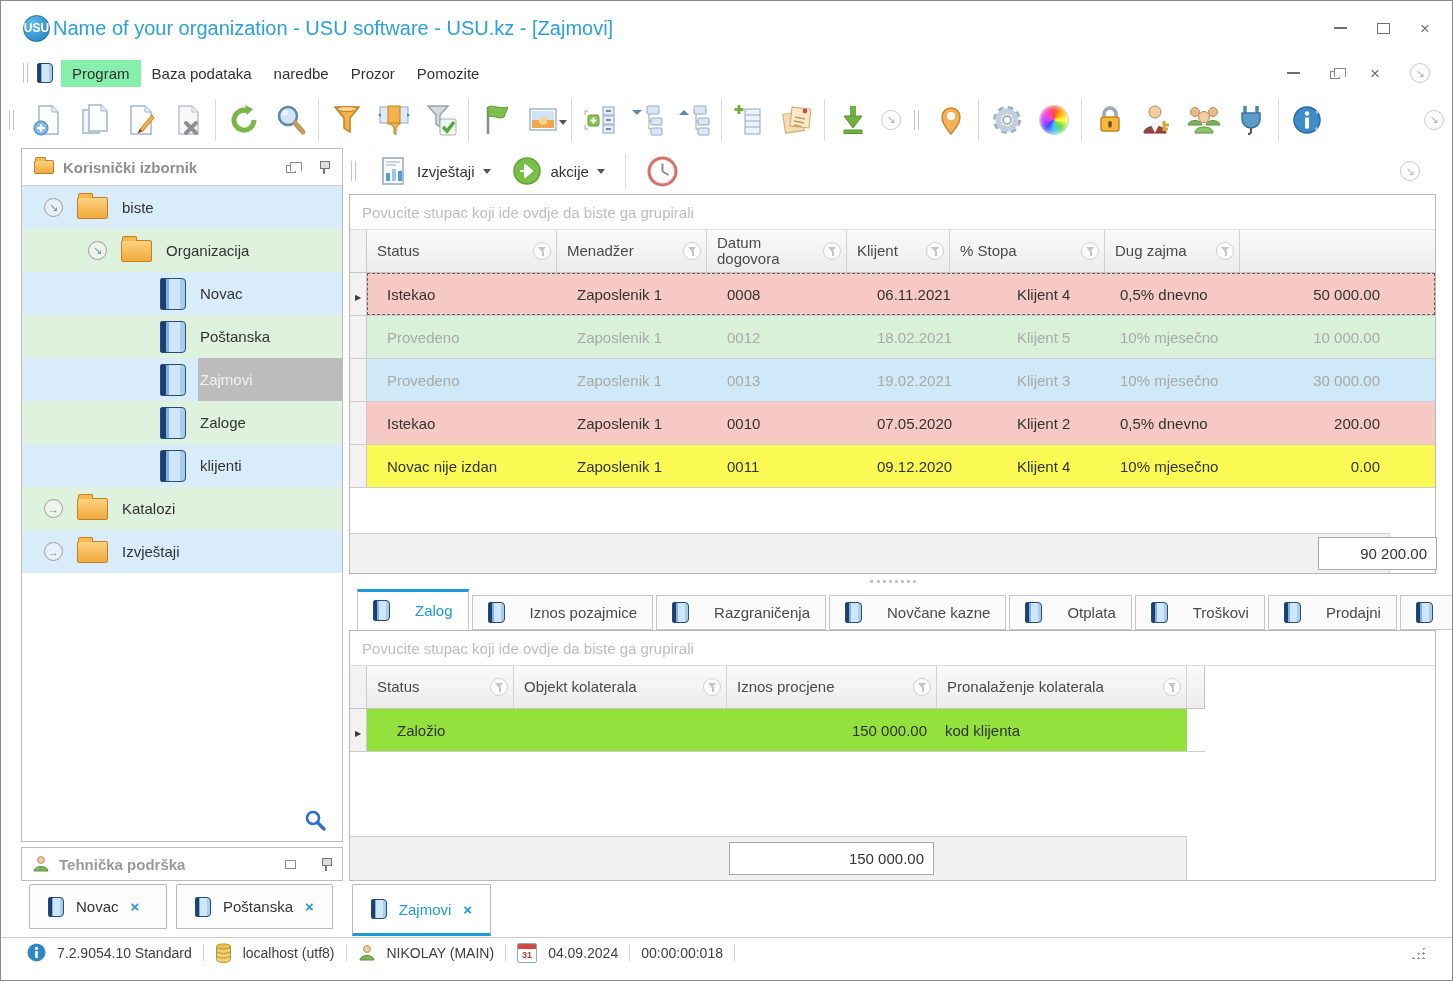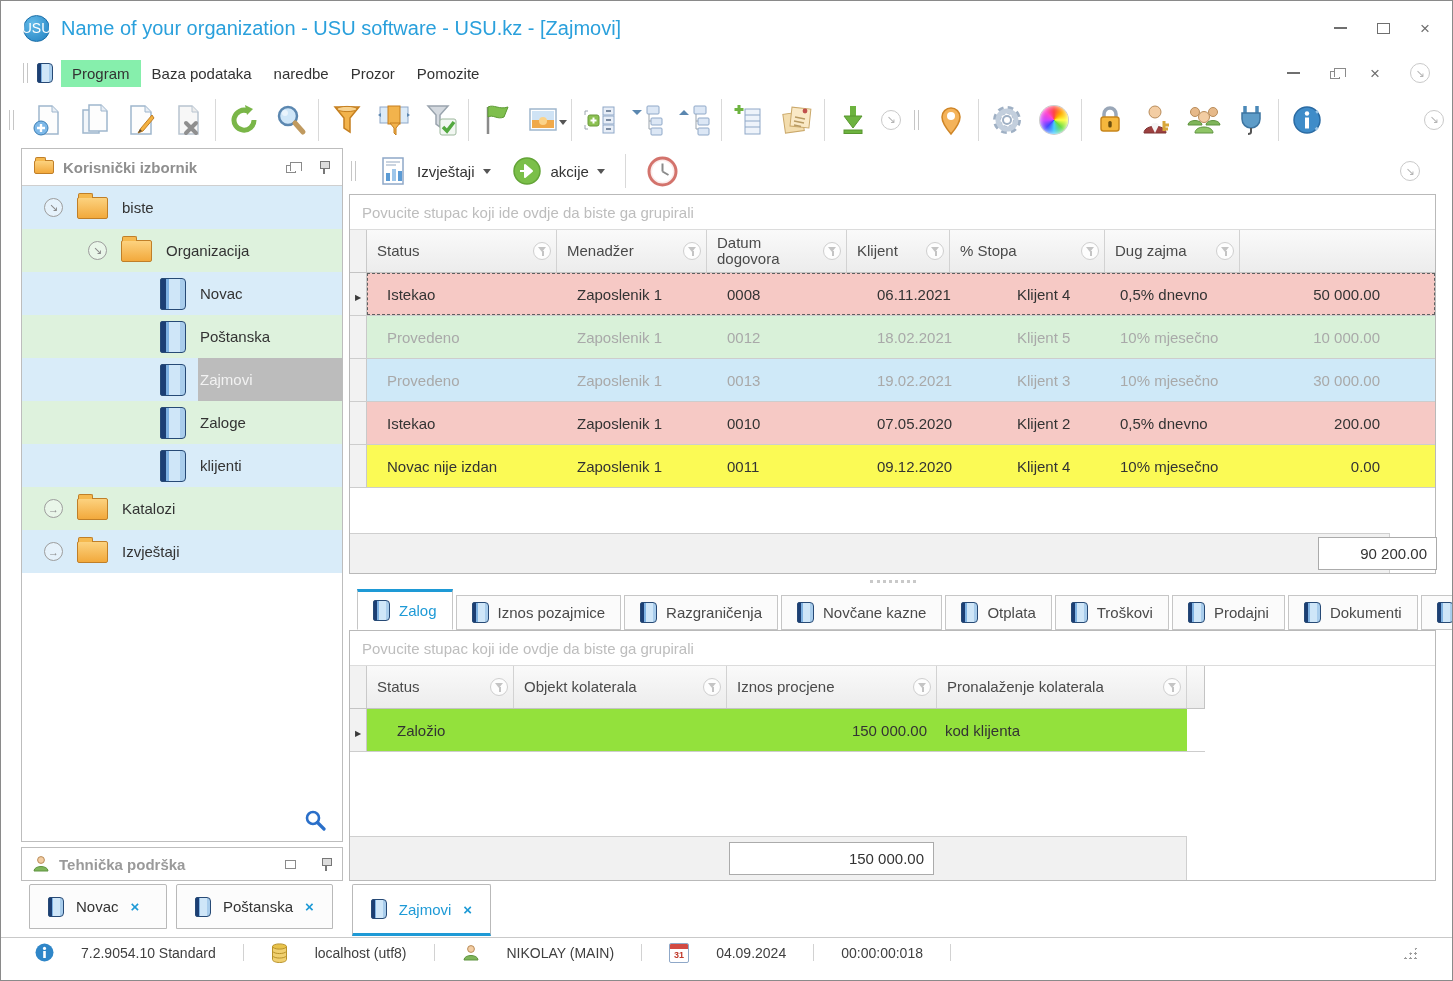--- a/index.html
+++ b/index.html
@@ -4,22 +4,22 @@
 <style>
   html,body{margin:0;padding:0;background:#e9e9e9;}
   *{box-sizing:border-box;}
   .window{width:1453px;height:981px;margin:0 auto;border:1px solid #8a8a8a;background:#fff;
     font-family:"Liberation Sans","DejaVu Sans",sans-serif;font-size:15px;color:#333;
     display:flex;flex-direction:column;overflow:hidden;position:relative;}
 
   
   .titlebar{height:54px;flex:0 0 auto;display:flex;align-items:center;padding:0 22px;}
   .logo{width:27px;height:27px;border-radius:50%;flex:0 0 auto;
-    background:radial-gradient(circle at 35% 30%,#64bbe9,#1f7fc0);color:#fff;font-size:14px;font-weight:normal;
-    display:flex;align-items:center;justify-content:center;margin-right:11px;border:1px solid #1a6ea8;}
+    background:radial-gradient(circle at 35% 30%,#64bbe9,#1f7fc0);color:#fff;font-size:12px;font-weight:bold;
+    display:flex;align-items:center;justify-content:center;margin-right:3px;border:1px solid #1a6ea8;}
   .title{color:#2aa0dc;font-size:20px;white-space:nowrap;}
   .win-controls{margin-left:auto;display:flex;gap:30px;align-items:center;color:#6f6f6f;}
   .glyph-min{width:13px;height:2px;background:#6f6f6f;}
   .glyph-max{width:13px;height:11px;border:1px solid #6f6f6f;}
   .glyph-close{font-size:17px;line-height:1;color:#6f6f6f;}
 
   
   .menubar{height:36px;flex:0 0 auto;display:flex;align-items:center;padding:0 22px;}
   .grip-v{width:5px;height:20px;border-left:1px solid #c6c6c6;border-right:1px solid #c6c6c6;margin-right:9px;}
   .menu-item{padding:5px 11px;color:#333;}
@@ -123,33 +123,33 @@
   .sum-box{position:absolute;top:3px;height:33px;background:#fff;border:1px solid #ababab;
     display:flex;align-items:center;justify-content:flex-end;padding:0 9px;}
   .sum-box.up{right:-48px;width:119px;}
   .sum-box.low{left:379px;width:205px;top:5px;}
 
   .splitter{height:15px;flex:0 0 auto;display:flex;align-items:center;justify-content:center;}
   .split-dots{width:46px;border-top:3px dotted #c9c9c9;}
 
   
   .tabstrip{height:41px;flex:0 0 auto;display:flex;align-items:flex-end;gap:3px;padding-left:8px;}
-  .dtab{height:35px;display:flex;align-items:center;gap:9px;padding:0 15px;border:1px solid #c6c6c6;
+  .dtab{height:35px;display:flex;align-items:center;gap:25px;padding:0 15px;border:1px solid #c6c6c6;
     background:#fbfbfb;color:#4a4a4a;white-space:nowrap;}
   .dtab.active{height:41px;background:#fff;border-top:3px solid #1e9ad6;border-bottom-color:#fff;color:#1e9ad6;}
 
   
   .bottom-tabs{height:56px;flex:0 0 auto;display:flex;align-items:flex-start;padding:3px 0 0 28px;}
   .btab{height:45px;display:flex;align-items:center;gap:12px;padding:0 18px;border:1px solid #b9b9b9;
     background:#fcfcfc;margin-right:9px;border-radius:2px 2px 0 0;min-width:138px;}
   .btab.active{height:52px;background:#fff;border-bottom:3px solid #1e9ad6;color:#1e9ad6;margin-left:10px;}
 
   
   .statusbar{height:30px;flex:0 0 auto;border-top:1px solid #c9c9c9;display:flex;align-items:center;
-    gap:27px;padding:0 34px;font-size:14px;color:#3f3f3f;}
+    gap:11px;padding:0 26px;font-size:14px;color:#3f3f3f;}
   .ssep{width:1px;height:17px;background:#d2d2d2;}
   .grip{margin-left:auto;width:15px;height:13px;
     background-image:radial-gradient(#9a9a9a 1.3px,transparent 1.4px);background-size:5px 5px;
     clip-path:polygon(100% 0,100% 100%,0 100%);}
   .cal-icon{width:20px;height:20px;border:1px solid #8fa8c8;background:#fff;border-radius:2px;overflow:hidden;
     display:flex;flex-direction:column;flex:0 0 auto;}
   .cal-band{height:5px;background:#d24a43;}
   .cal-day{flex:1;display:flex;align-items:center;justify-content:center;font-size:9px;font-weight:bold;color:#c0392b;}
   .bottom-pad{height:13px;flex:0 0 auto;}
 </style>

